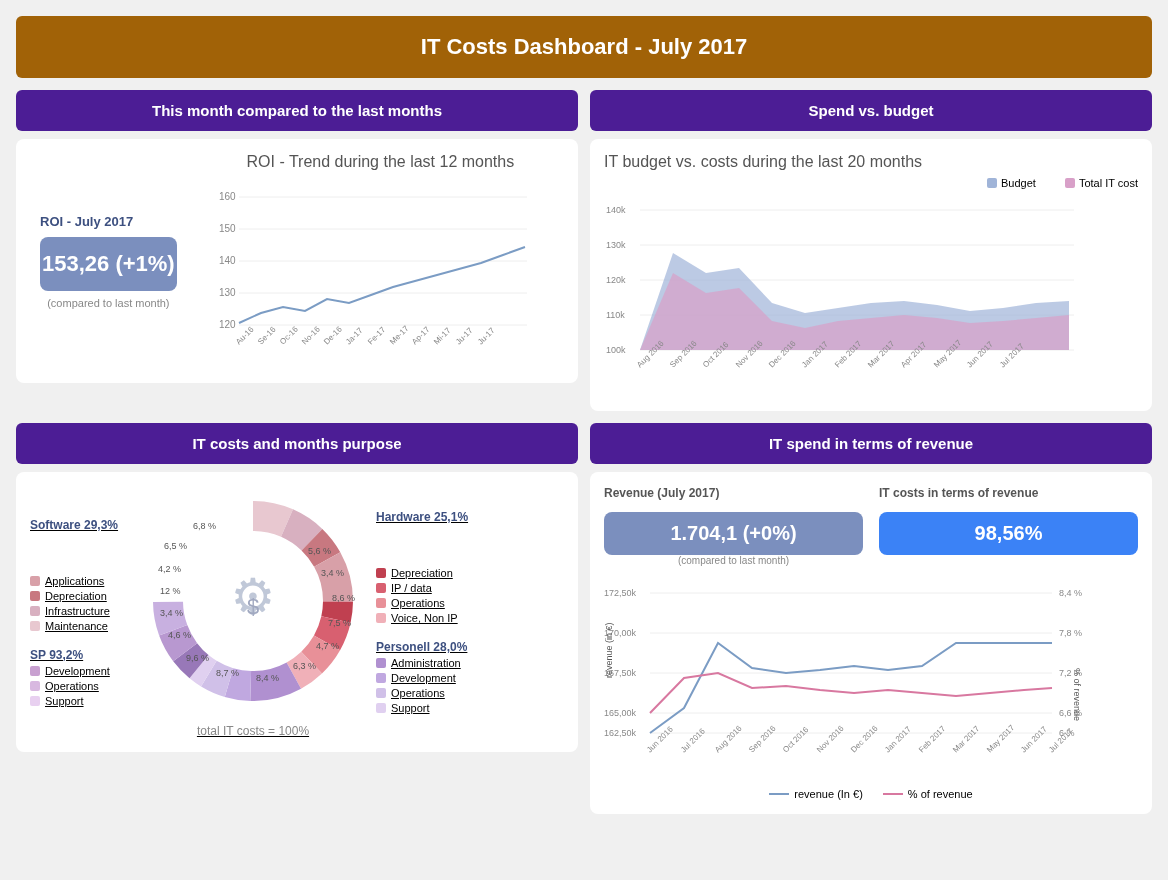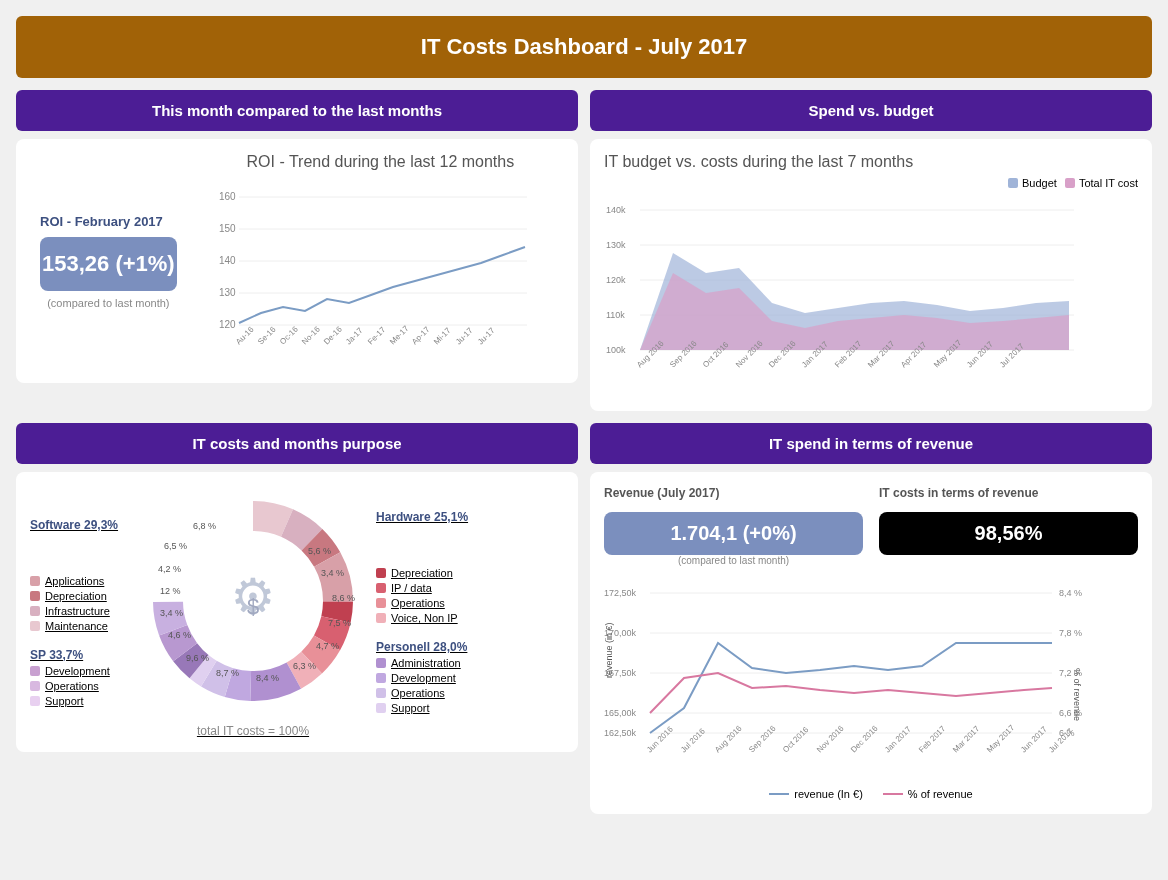--- a/index.html
+++ b/index.html
@@ -141,21 +141,21 @@
       background: #7b8fbe;
       border-radius: 8px;
       padding: 10px 16px;
       color: white;
       font-size: 20px;
       font-weight: bold;
       text-align: center;
       flex: 1;
     }
     .revenue-pct-box {
-      background: #000000;
+      background: #3b82f6;
       border-radius: 8px;
       padding: 10px 16px;
       color: white;
       font-size: 20px;
       font-weight: bold;
       text-align: center;
       flex: 1;
     }
     .revenue-label {
       font-size: 12px;
@@ -163,21 +163,21 @@
       font-weight: bold;
       margin-bottom: 12px;
     }
     .revenue-compare {
       font-size: 10px;
       color: #888;
       text-align: center;
     }
     .budget-legend {
       display: flex;
-      gap: 8px;
+      gap: 29px;
       font-size: 11px;
       justify-content: flex-end;
       margin-bottom: 4px;
     }
     .budget-legend-item {
       display: flex;
       align-items: center;
       gap: 4px;
     }
     .budget-dot {
@@ -195,21 +195,21 @@
     <h1>IT Costs Dashboard - July 2017</h1>
   </div>
 
   <div class="row">
 
     <div class="section-wrapper left-col">
       <div class="section-header">This month compared to the last months</div>
       <div class="panel">
         <div class="roi-panel-inner">
           <div class="roi-left">
-            <div class="roi-title">ROI - February 2017</div>
+            <div class="roi-title">ROI - July 2017</div>
             <div class="roi-value-box">153,26 (+1%)</div>
             <div class="roi-compare">(compared to last month)</div>
           </div>
           <div style="flex:2">
             <div class="chart-title">ROI - Trend during the last 12 months</div>
             <svg width="340" height="190">
 
               <text x="22" y="25" font-size="10" fill="#888">160</text>
               <text x="22" y="57" font-size="10" fill="#888">150</text>
               <text x="22" y="89" font-size="10" fill="#888">140</text>
@@ -238,21 +238,21 @@
               <text x="284" y="170" font-size="8" fill="#888" transform="rotate(-45,284,170)">Ju-17</text>
             </svg>
           </div>
         </div>
       </div>
     </div>
 
     <div class="section-wrapper right-col">
       <div class="section-header">Spend vs. budget</div>
       <div class="panel">
-        <div class="chart-title" style="text-align:left; margin-bottom:6px;">IT budget vs. costs during the last 7 months</div>
+        <div class="chart-title" style="text-align:left; margin-bottom:6px;">IT budget vs. costs during the last 20 months</div>
         <div class="budget-legend">
           <div class="budget-legend-item">
             <div class="budget-dot" style="background:#a0b4d8;"></div>
             <span>Budget</span>
           </div>
           <div class="budget-legend-item">
             <div class="budget-dot" style="background:#d8a0c8;"></div>
             <span>Total IT cost</span>
           </div>
         </div>
@@ -312,21 +312,21 @@
               <div class="legend-item">
                 <div class="legend-dot" style="background:#d8b0c0;"></div>
                 <span>Infrastructure</span>
               </div>
               <div class="legend-item">
                 <div class="legend-dot" style="background:#e8c8d0;"></div>
                 <span>Maintenance</span>
               </div>
             </div>
             <div style="margin-top:16px">
-              <div class="section-label">SP 33,7%</div>
+              <div class="section-label">SP 93,2%</div>
               <div class="donut-left-legend" style="padding-top:0;">
                 <div class="legend-item">
                   <div class="legend-dot" style="background:#c8a0d0;"></div>
                   <span>Development</span>
                 </div>
                 <div class="legend-item">
                   <div class="legend-dot" style="background:#d8b8e0;"></div>
                   <span>Operations</span>
                 </div>
                 <div class="legend-item">

